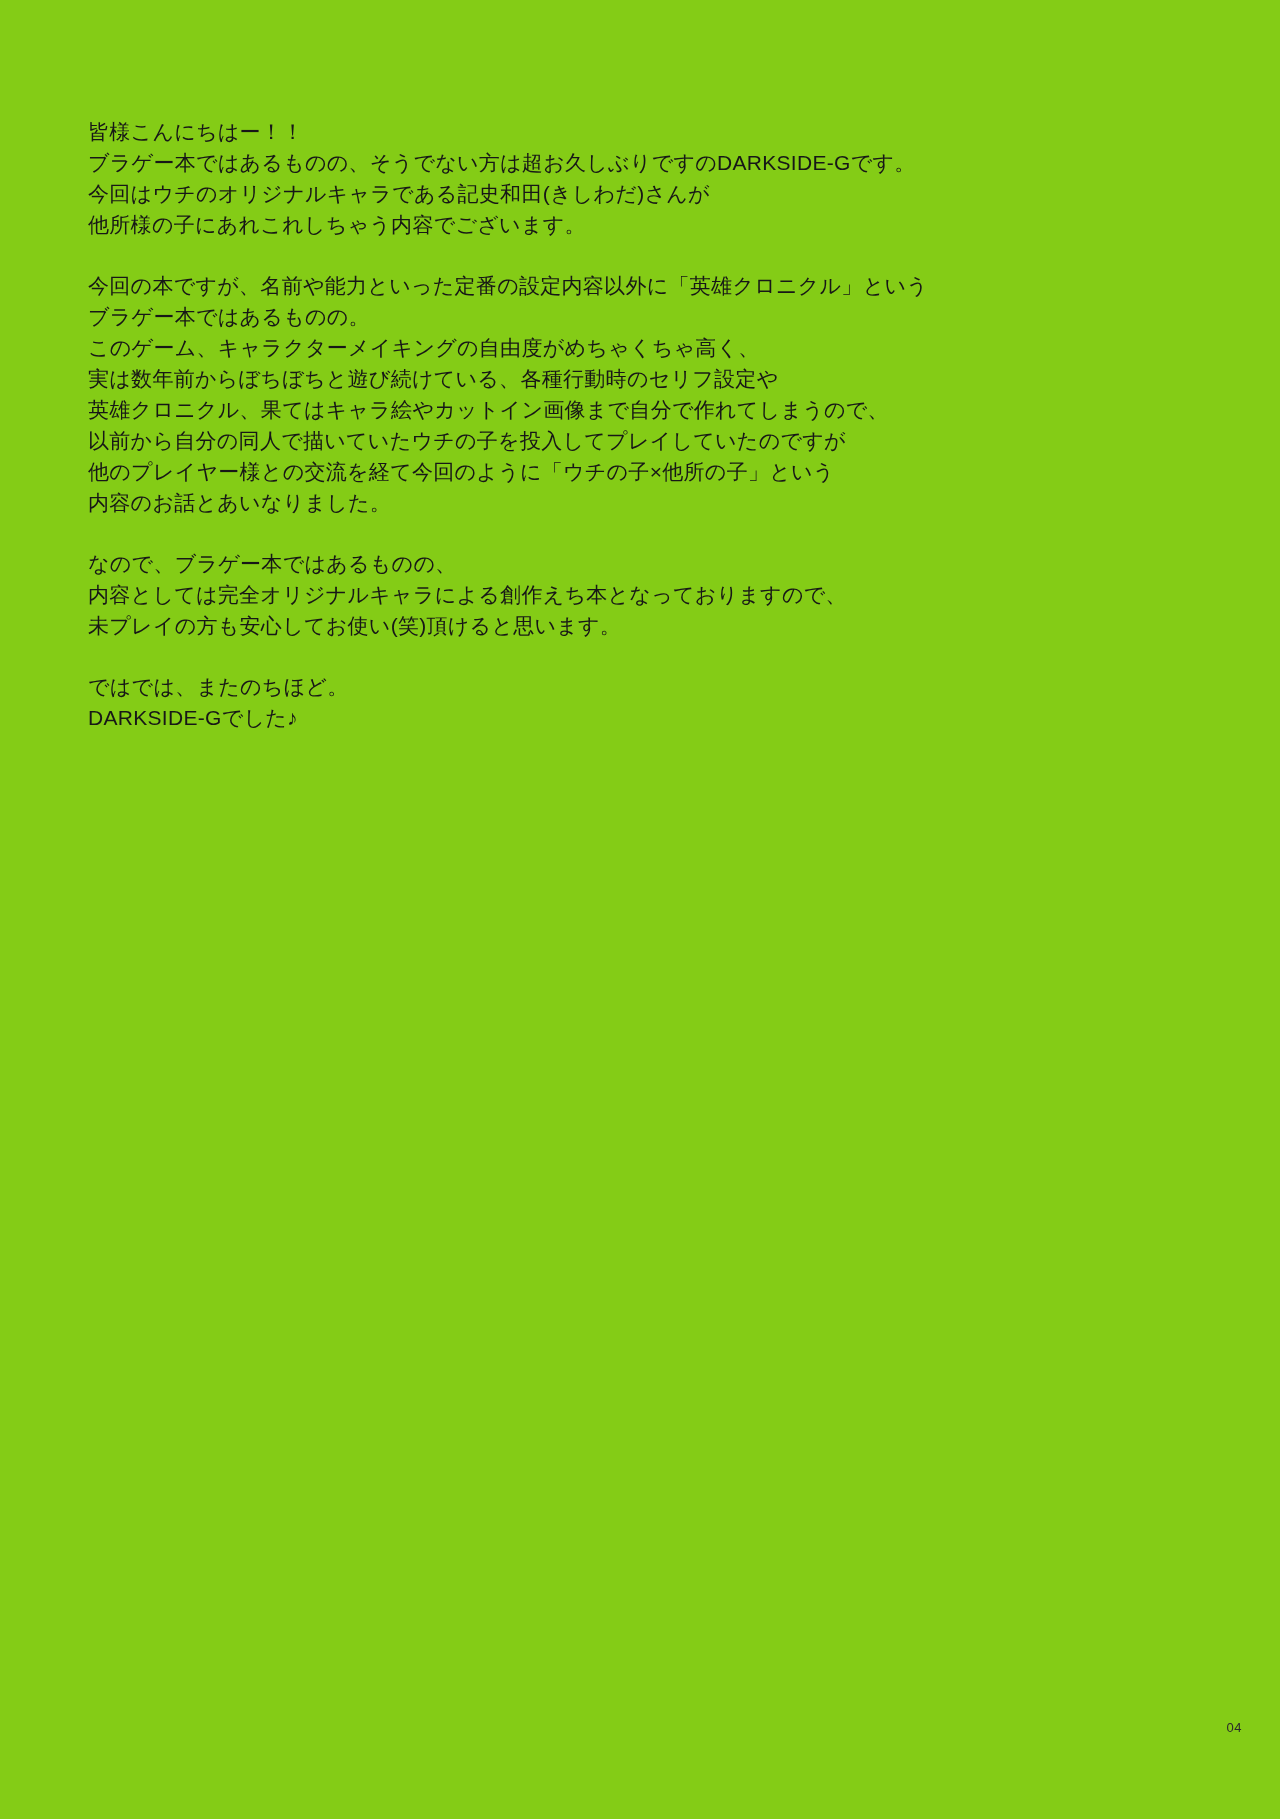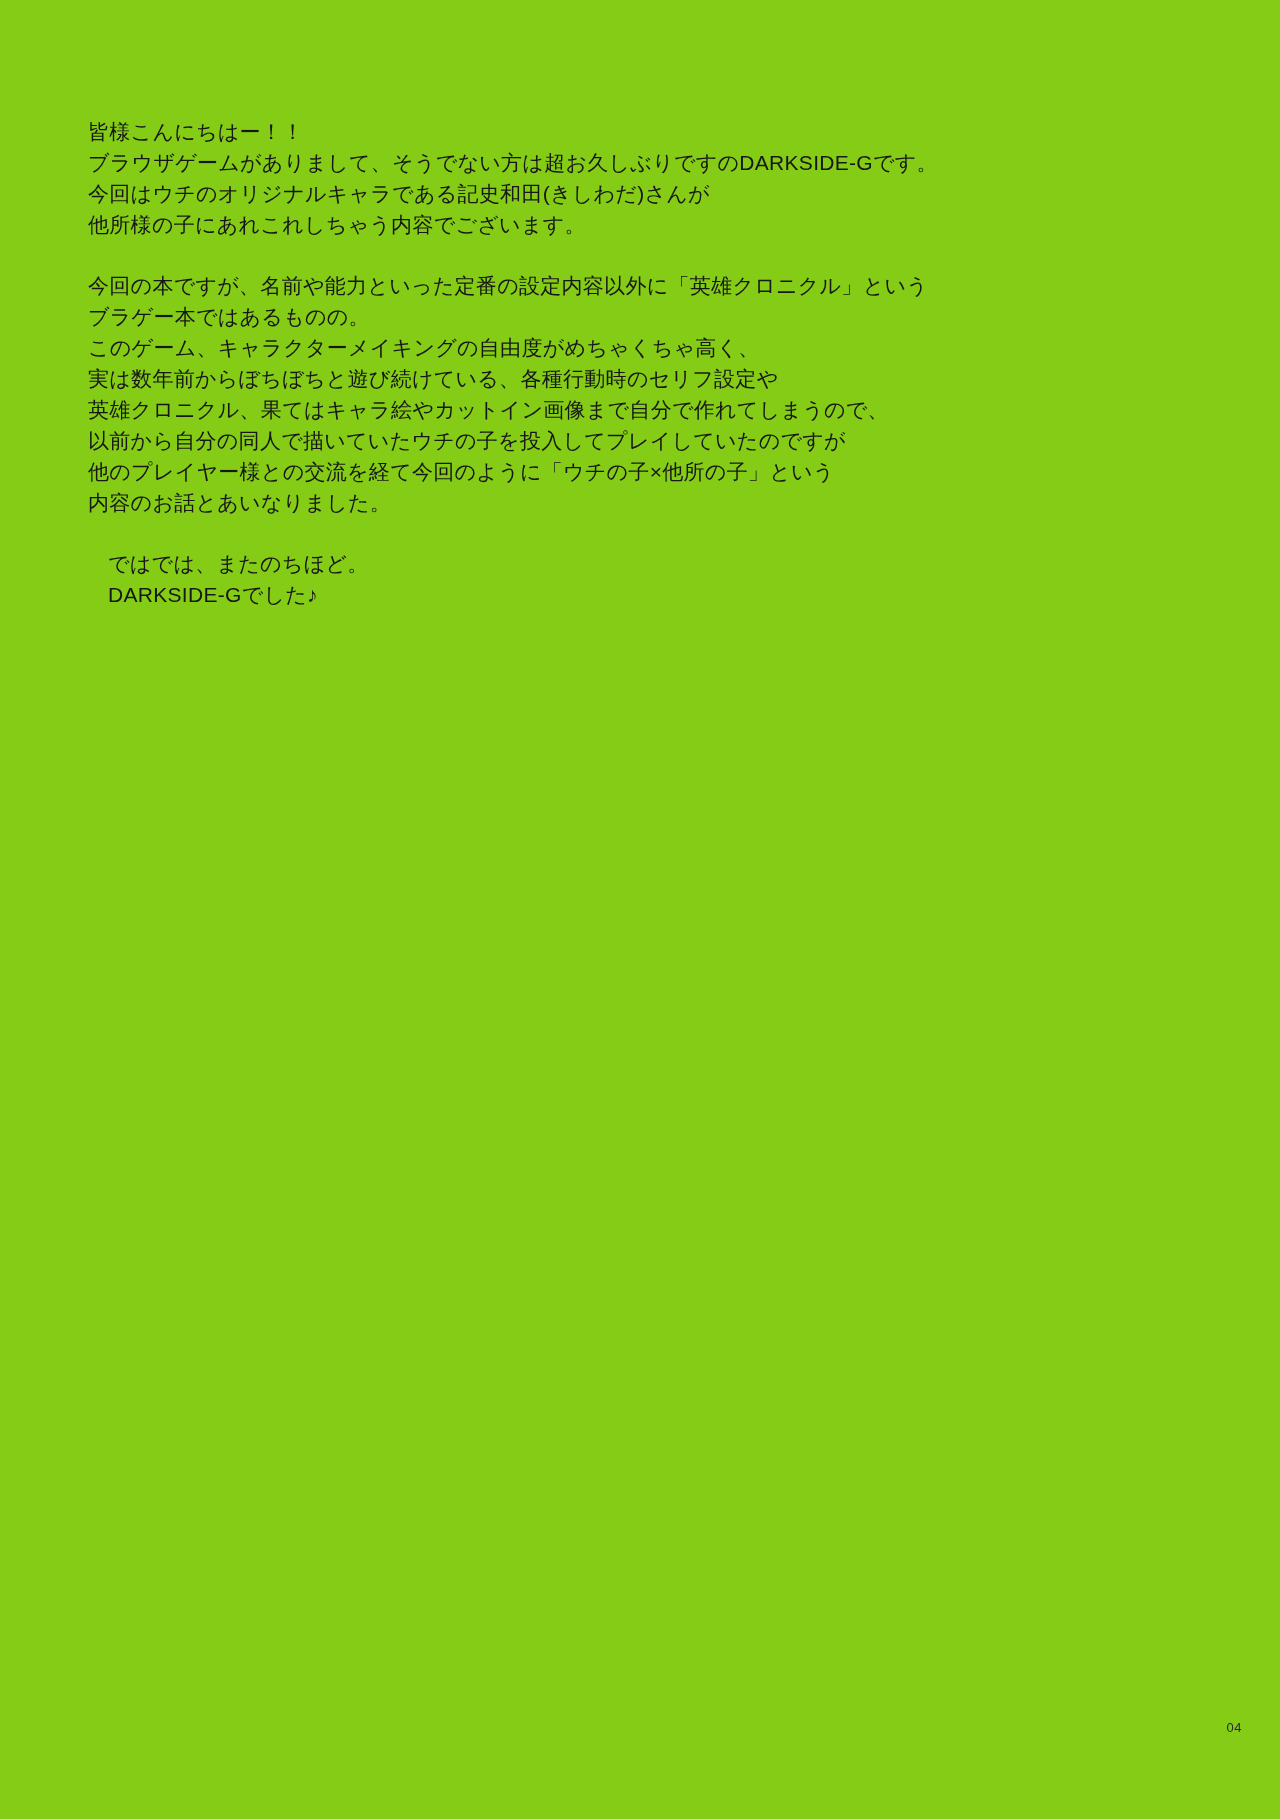--- a/index.html
+++ b/index.html
@@ -28,21 +28,20 @@
     position: absolute;
     left: 88px;
     top: 116px;
     width: 1100px;
   }
   .para {
     margin: 0 0 30px 0;
   }
   .para:last-child {
     margin-bottom: 0;
-    margin-left: 20px;
   }
   .line {
     font-size: 21px;
     line-height: 31px;
     letter-spacing: 0.3px;
     white-space: pre;
     color: #171717;
   }
   .page-number {
     position: absolute;
@@ -55,36 +54,41 @@
 </style>
 </head>
 <body>
 
 <div class="page">
 
   <div class="afterword">
 
     <div class="para">
       <div class="line">皆様こんにちはー！！</div>
-      <div class="line">ブラウザゲームがありまして、そうでない方は超お久しぶりですのDARKSIDE-Gです。</div>
+      <div class="line">ブラゲー本ではあるものの、そうでない方は超お久しぶりですのDARKSIDE-Gです。</div>
       <div class="line">今回はウチのオリジナルキャラである記史和田(きしわだ)さんが</div>
       <div class="line">他所様の子にあれこれしちゃう内容でございます。</div>
     </div>
 
     <div class="para">
       <div class="line">今回の本ですが、名前や能力といった定番の設定内容以外に「英雄クロニクル」という</div>
       <div class="line">ブラゲー本ではあるものの。</div>
       <div class="line">このゲーム、キャラクターメイキングの自由度がめちゃくちゃ高く、</div>
       <div class="line">実は数年前からぼちぼちと遊び続けている、各種行動時のセリフ設定や</div>
       <div class="line">英雄クロニクル、果てはキャラ絵やカットイン画像まで自分で作れてしまうので、</div>
       <div class="line">以前から自分の同人で描いていたウチの子を投入してプレイしていたのですが</div>
       <div class="line">他のプレイヤー様との交流を経て今回のように「ウチの子×他所の子」という</div>
       <div class="line">内容のお話とあいなりました。</div>
     </div>
 
+    <div class="para">
+      <div class="line">なので、ブラゲー本ではあるものの、</div>
+      <div class="line">内容としては完全オリジナルキャラによる創作えち本となっておりますので、</div>
+      <div class="line">未プレイの方も安心してお使い(笑)頂けると思います。</div>
+    </div>
 
     <div class="para">
       <div class="line">ではでは、またのちほど。</div>
       <div class="line">DARKSIDE-Gでした♪</div>
     </div>
 
   </div>
 
   <div class="page-number">04</div>
 

